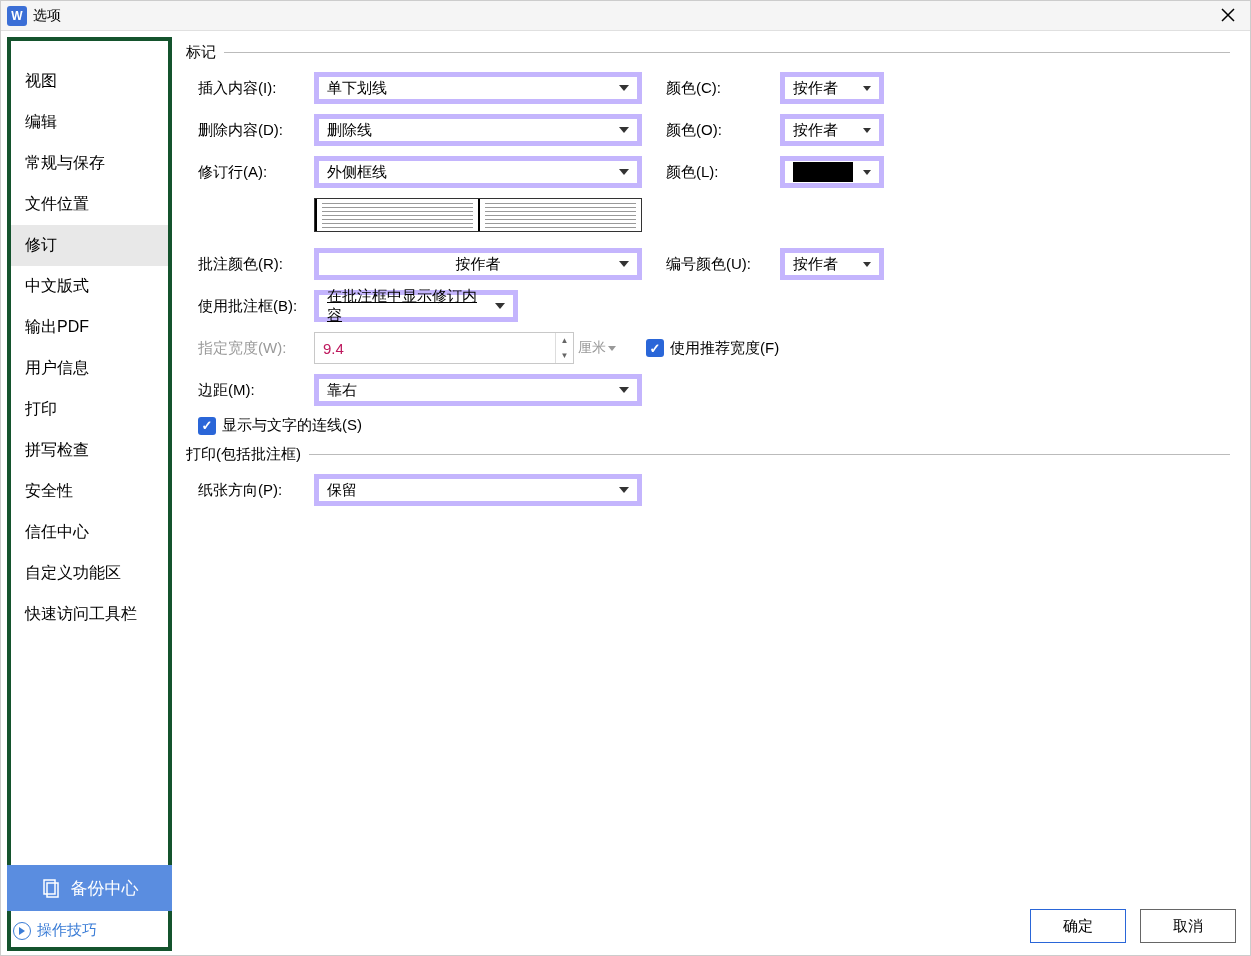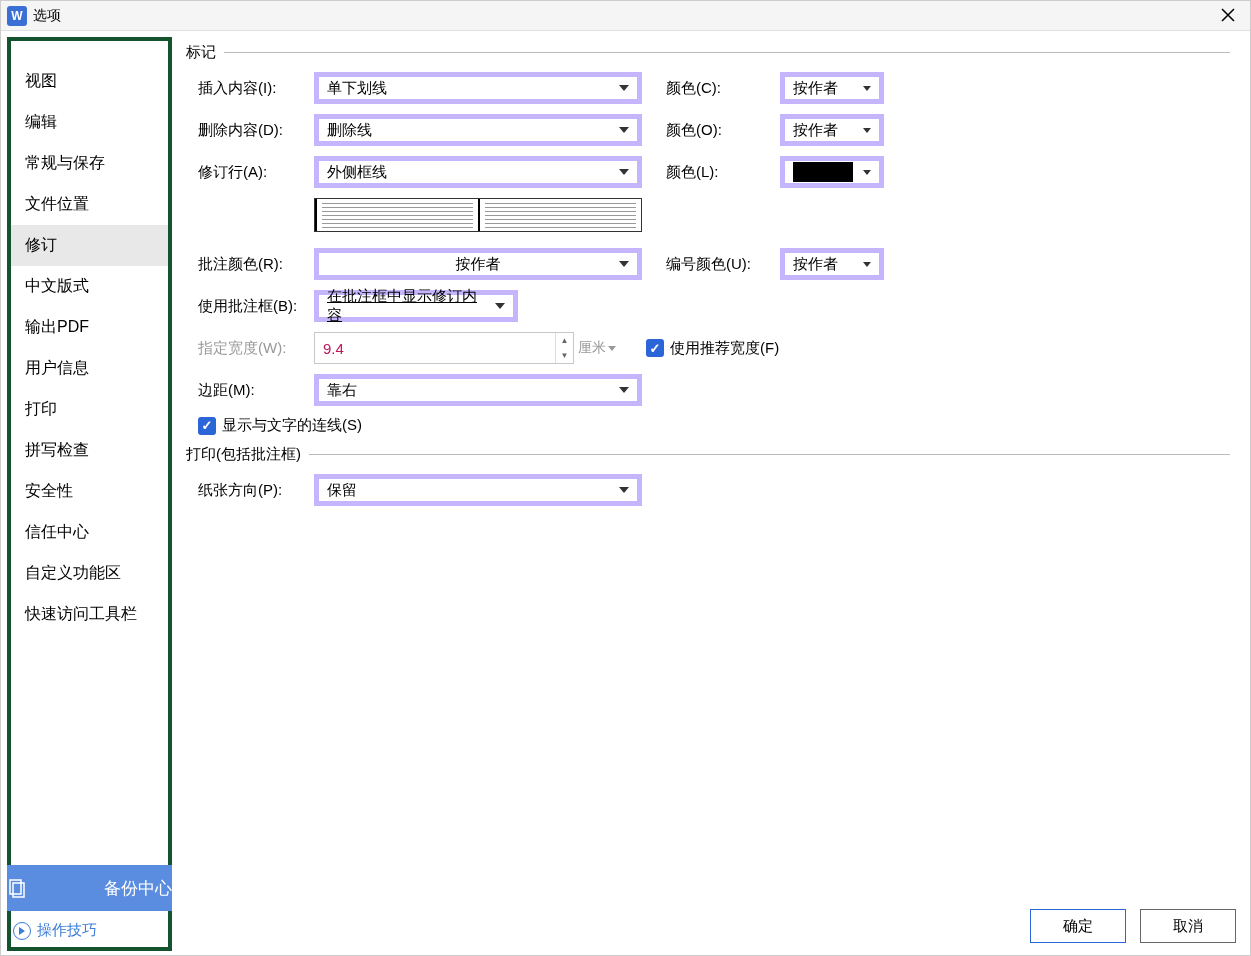--- a/index.html
+++ b/index.html
@@ -202,21 +202,21 @@
   }
   .backup-btn {
     position: absolute;
     left: 0; top: 0;
     width: 165px; height: 46px;
     background: #5a8de0;
     color: #fff;
     font-size: 17px;
     display: flex;
     align-items: center;
-    justify-content: space-between;
+    justify-content: center;
     cursor: pointer;
   }
   .backup-btn .icon {
     margin-right: 10px;
     display:flex;align-items:center;justify-content:center;
   }
   .tips-link {
     position: absolute;
     left: 6px; top: 56px;
     display: flex; align-items: center;

